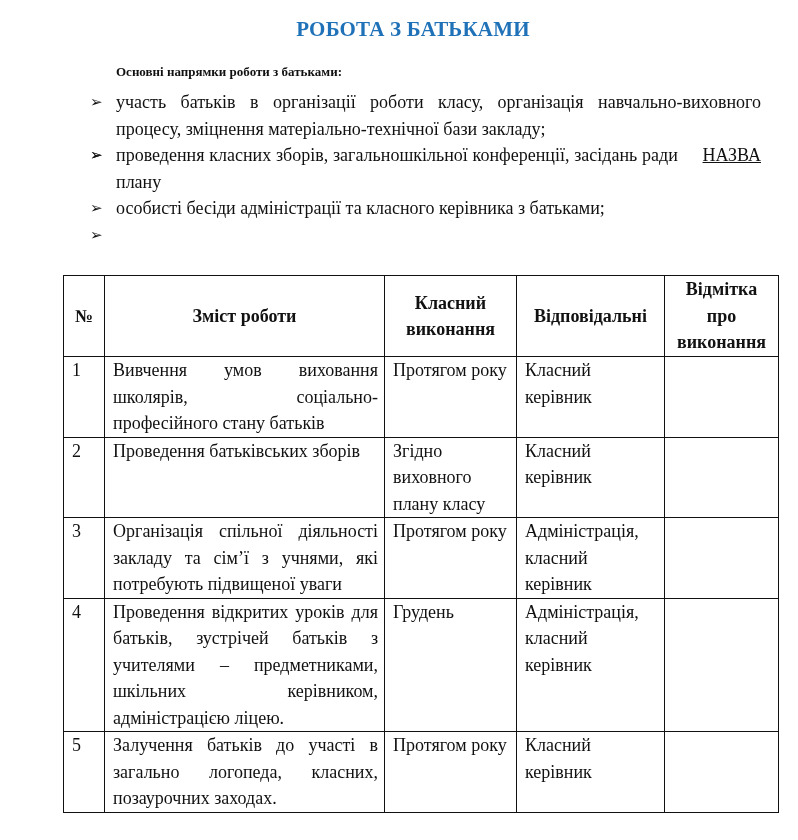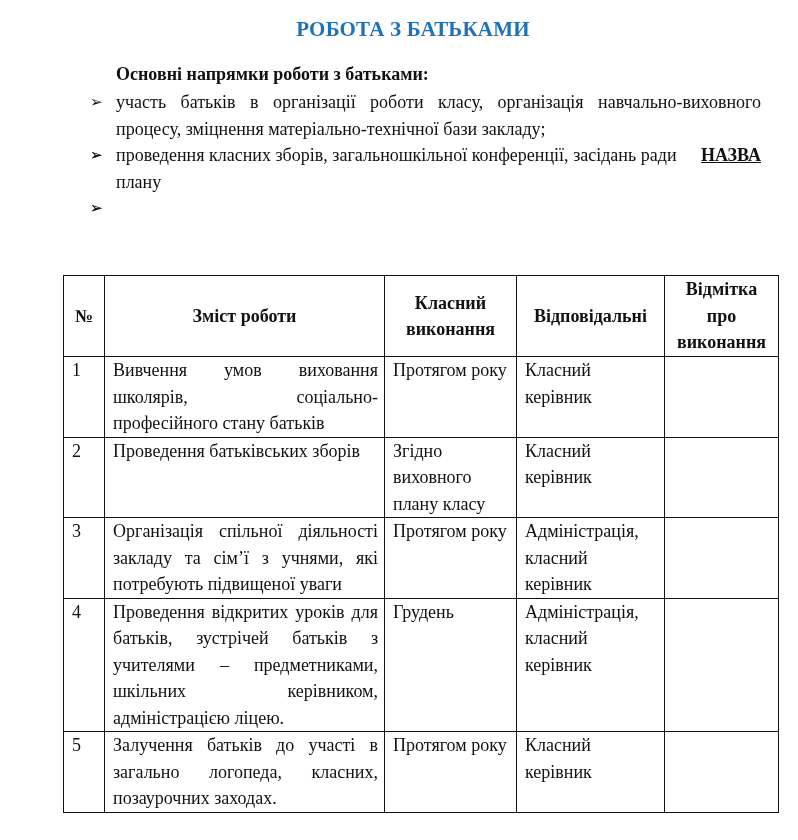--- a/index.html
+++ b/index.html
@@ -7,32 +7,32 @@
     width: 798px; height: 840px; overflow: hidden; position: relative;
     font-family: "Liberation Serif", "DejaVu Serif", serif;
     color: #111;
   }
   .title {
     position: absolute; top: 17px; left: 0; width: 826px; text-align: center;
     font-size: 21px; font-weight: bold; color: #1f72b8; letter-spacing: 0.2px;
   }
   .subtitle {
     position: absolute; top: 64px; left: 116px;
-    font-size: 18px; font-weight: bold;
+    font-size: 13px; font-weight: bold;
   }
   .bullets { position: absolute; top: 89px; left: 0; width: 798px; }
   .bullet {
     position: relative; padding-left: 116px; width: 645px;
     font-size: 18px; line-height: 26.5px; text-align: justify;
     text-align-last: left;
   }
   .bullet .arrow {
     position: absolute; left: 90px; top: 0; font-size: 15px;
   }
-  .bold-u { font-weight: bold; text-decoration: underline; margin-left: 20px; }
+  .bold-u { font-weight: normal; text-decoration: underline; margin-left: 20px; }
 
   table.plan {
     position: absolute; top: 275px; left: 63px;
     border-collapse: collapse; table-layout: fixed;
     font-size: 18px;
   }
   table.plan td, table.plan th {
     border: 1.3px solid #111; vertical-align: top;
     padding: 0 6px 0 8px; line-height: 26.5px;
   }
@@ -61,20 +61,21 @@
   </div>
   <div class="bullet">
     <span class="arrow">➢</span>
   </div>
   <div class="bullet">
     <span class="arrow">➢</span>
     <span>проведення класних зборів, загальношкільної конференції, засідань ради </span><span class="bold-u">НАЗВА</span><span> плану</span>
   </div>
   <div class="bullet">
     <span class="arrow">➢</span>
+    <span>особисті бесіди адміністрації та класного керівника з батьками;</span>
   </div>
   <div class="bullet">
     <span class="arrow">➢</span>
   </div>
 </div>
 
 <table class="plan">
   <colgroup>
     <col class="c-num">
       <col class="c-content">

